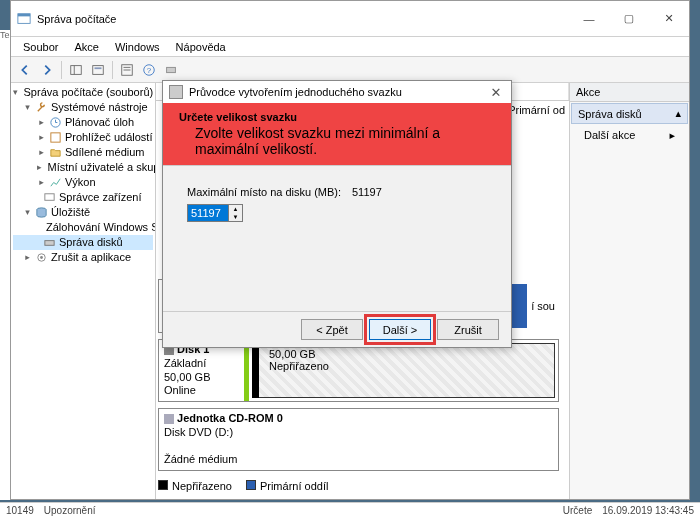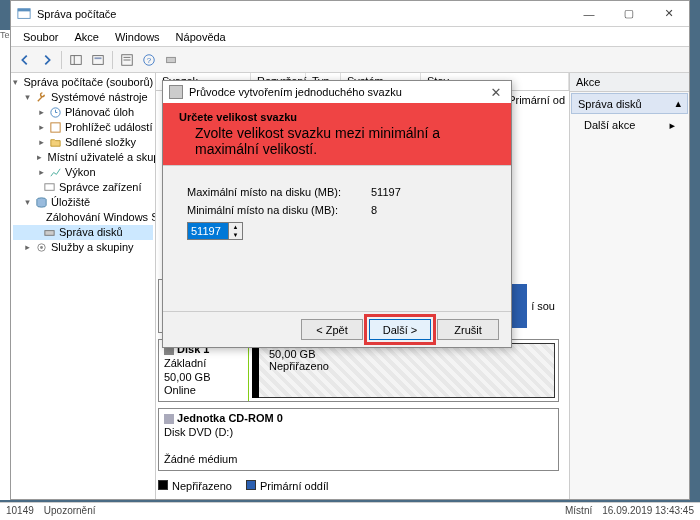--- a/index.html
+++ b/index.html
@@ -2,21 +2,21 @@
 <html><head>
 <meta charset="utf-8">
 <style>
   * { box-sizing: border-box; }
   body { margin: 0; font-family: "Segoe UI", Tahoma, sans-serif; font-size: 11px; background: #4a6b84; width: 700px; height: 520px; overflow: hidden; position: relative; }
   
   
   .window { position: absolute; left: 10px; top: 0; width: 680px; height: 500px; background: #fff; border: 1px solid #999; display: flex; flex-direction: column; }
   
   
-  .titlebar { height: 26px; background: #fff; display: flex; align-items: center; padding: 0 0 0 6px; border-bottom: 1px solid #d0d0d0; }
+  .titlebar { height: 36px; background: #fff; display: flex; align-items: center; padding: 0 0 0 6px; border-bottom: 1px solid #d0d0d0; }
   .titlebar .icon { width: 14px; height: 14px; margin-right: 6px; }
   .titlebar .title { flex: 1; font-size: 11px; }
   .winbtn { width: 40px; height: 26px; display: flex; align-items: center; justify-content: center; color: #444; }
   
   
   .menubar { height: 20px; display: flex; align-items: center; padding: 0 4px; border-bottom: 1px solid #d0d0d0; }
   .menubar span { padding: 2px 8px; font-size: 11px; }
   
   
   .toolbar { height: 26px; display: flex; align-items: center; padding: 0 4px; border-bottom: 1px solid #d0d0d0; gap: 2px; background: #f5f5f5; }
@@ -39,37 +39,37 @@
   .listhdr { height: 18px; display: flex; border-bottom: 1px solid #ccc; background: #fff; }
   .listhdr div { border-right: 1px solid #e0e0e0; padding: 2px 6px; font-size: 11px; }
   .listbody { flex: 1; background: #fff; font-size: 11px; padding: 2px 6px; position: relative; }
   
   
   .actions { width: 120px; border-left: 1px solid #ccc; background: #f7f7f7; display: flex; flex-direction: column; }
   .actions-hdr { background: #eef0f2; border-bottom: 1px solid #ccc; padding: 3px 6px; font-size: 11px; }
   .actions-group { background: #dde6f4; border: 1px solid #b0c4de; padding: 3px 6px; margin: 1px; display: flex; justify-content: space-between; align-items: center; }
   .actions-item { padding: 4px 14px; display: flex; justify-content: space-between; }
   .disk-row { display: flex; border: 1px solid #888; margin-bottom: 6px; min-height: 46px; }
-  .disk-info { width: 90px; border-right: 1px solid #84cc16; padding: 3px 5px; line-height: 1.25; }
+  .disk-info { width: 90px; border-right: 5px solid #84cc16; padding: 3px 5px; line-height: 1.25; }
   .disk-part { flex: 1; border: 1px solid #333; margin: 3px; padding: 4px 6px; position: relative; }
   .disk-part.unalloc { background: repeating-linear-gradient(45deg,#e8e8e8,#e8e8e8 4px,#f4f4f4 4px,#f4f4f4 8px); }
   .disk-part .stripe { position: absolute; left: -1px; top: -1px; bottom: -1px; width: 7px; background: #000; }
   .legend { display: flex; gap: 14px; padding: 3px 0; align-items: center; }
   .legend .sw { width: 10px; height: 10px; display: inline-block; margin-right: 4px; border: 1px solid #333; }
   
   
   .wizard { position: absolute; left: 162px; top: 80px; width: 350px; height: 268px; background: #f1f1f1; border: 1px solid #888; box-shadow: 2px 2px 8px rgba(0,0,0,.25); z-index: 20; display: flex; flex-direction: column; }
   .wiz-title { height: 22px; display: flex; align-items: center; padding: 0 6px; background: #fff; font-size: 11px; }
   .wiz-title .x { margin-left: auto; font-size: 13px; color: #555; width: 18px; text-align: center; }
   .wiz-head { padding: 8px 16px 6px; background: #ef4444; border-bottom: 1px solid #ccc; }
   .wiz-head .h1 { font-weight: 700; font-size: 11px; }
   .wiz-head .h2 { font-size: 14px; padding: 2px 0 2px 16px; }
   .wiz-body { flex: 1; padding: 14px 24px; font-size: 11px; }
   .wiz-body .row { display: flex; margin: 6px 0; align-items: center; }
-  .wiz-body .lbl { width: 184px; }
+  .wiz-body .lbl { width: 165px; }
   .wiz-body .val { flex: 1; }
   .spinner { display: inline-flex; border: 1px solid #7a7a7a; height: 18px; }
   .spinner input { width: 40px; border: none; background: #0078d7; color: #fff; font-size: 11px; padding: 0 3px; }
   .spinner .btns { width: 14px; display: flex; flex-direction: column; border-left: 1px solid #7a7a7a; }
   .spinner .btns div { flex: 1; font-size: 6px; display: flex; align-items: center; justify-content: center; background: #efefef; }
   .wiz-foot { height: 36px; border-top: 1px solid #ccc; display: flex; align-items: center; justify-content: flex-end; gap: 6px; padding: 0 12px; background: #f1f1f1; }
   .btn { min-width: 62px; height: 21px; border: 1px solid #999; background: #e9e9e9; font-size: 11px; display: inline-flex; align-items: center; justify-content: center; }
   .btn.primary { outline: 3px solid #e03a3a; outline-offset: 2px; border: 1px solid #0067c0; background: #e5f1fb; }
   
   
@@ -182,21 +182,21 @@
         <span class="ticon"><svg viewBox="0 0 14 14">
               <rect x="2" y="2" width="10" height="10" fill="none" stroke="#c08030"></rect>
             </svg></span>
         <span>Prohlížeč událostí</span>
       </div>
       <div class="tree-row" style="--ind:24px">
         <span class="twisty">▸</span>
         <span class="ticon"><svg viewBox="0 0 14 14">
               <path d="M2 4 h4 l1 1 h5 v6 h-10 z" fill="#f3d07a" stroke="#c0972e"></path>
             </svg></span>
-        <span>Sdílené složky</span>
+        <span>Sdílené médium</span>
       </div>
       <div class="tree-row" style="--ind:24px">
         <span class="twisty">▸</span>
         <span class="ticon"><svg viewBox="0 0 14 14">
               <circle cx="5" cy="5" r="2" fill="#7aa"></circle>
               <circle cx="9" cy="5" r="2" fill="#7aa"></circle>
             </svg></span>
         <span>Místní uživatelé a skupiny</span>
       </div>
       <div class="tree-row" style="--ind:24px">
@@ -231,21 +231,21 @@
               <rect x="2" y="5" width="10" height="5" fill="#ccc" stroke="#777"></rect>
             </svg></span>
         <span>Správa disků</span>
       </div>
       <div class="tree-row" style="--ind:10px">
         <span class="twisty">▸</span>
         <span class="ticon"><svg viewBox="0 0 14 14">
               <circle cx="7" cy="7" r="4" fill="none" stroke="#888"></circle>
               <circle cx="7" cy="7" r="1.5" fill="#888"></circle>
             </svg></span>
-        <span>Služby a skupiny</span>
+        <span>Zrušit a aplikace</span>
       </div>
     </div>
 
     <div class="center">
       <div class="listhdr">
         <div style="width:95px">Svazek</div>
         <div style="width:55px">Rozvržení</div>
         <div style="width:35px">Typ</div>
         <div style="width:80px">Systém souborů</div>
         <div style="flex:1">Stav</div>
@@ -326,24 +326,20 @@
   <div class="wiz-head">
     <div class="h1">Určete velikost svazku</div>
     <div class="h2">Zvolte velikost svazku mezi minimální a maximální velikostí.</div>
   </div>
   <div class="wiz-body">
     <div class="row">
       <div class="lbl">Maximální místo na disku (MB):</div>
       <div class="val">51197</div>
     </div>
     <div class="row">
-      <div class="lbl">Minimální místo na disku (MB):</div>
-      <div class="val">8</div>
-    </div>
-    <div class="row">
       <div class="val">
         <div class="spinner">
           <input value="51197" style="">
           <div class="btns">
             <div>▲</div>
             <div>▼</div>
           </div>
         </div>
       </div>
     </div>
@@ -351,15 +347,15 @@
   <div class="wiz-foot">
     <div class="btn">&lt; Zpět</div>
     <div class="btn primary">Další &gt;</div>
     <div class="btn">Zrušit</div>
   </div>
 </div>
 
 <div class="taskrow">
   <span>10149</span>
   <span>Upozornění</span>
-  <span style="margin-left:auto">Místní</span>
+  <span style="margin-left:auto">Určete</span>
   <span>16.09.2019 13:43:45</span>
 </div>
 
 </body></html>

